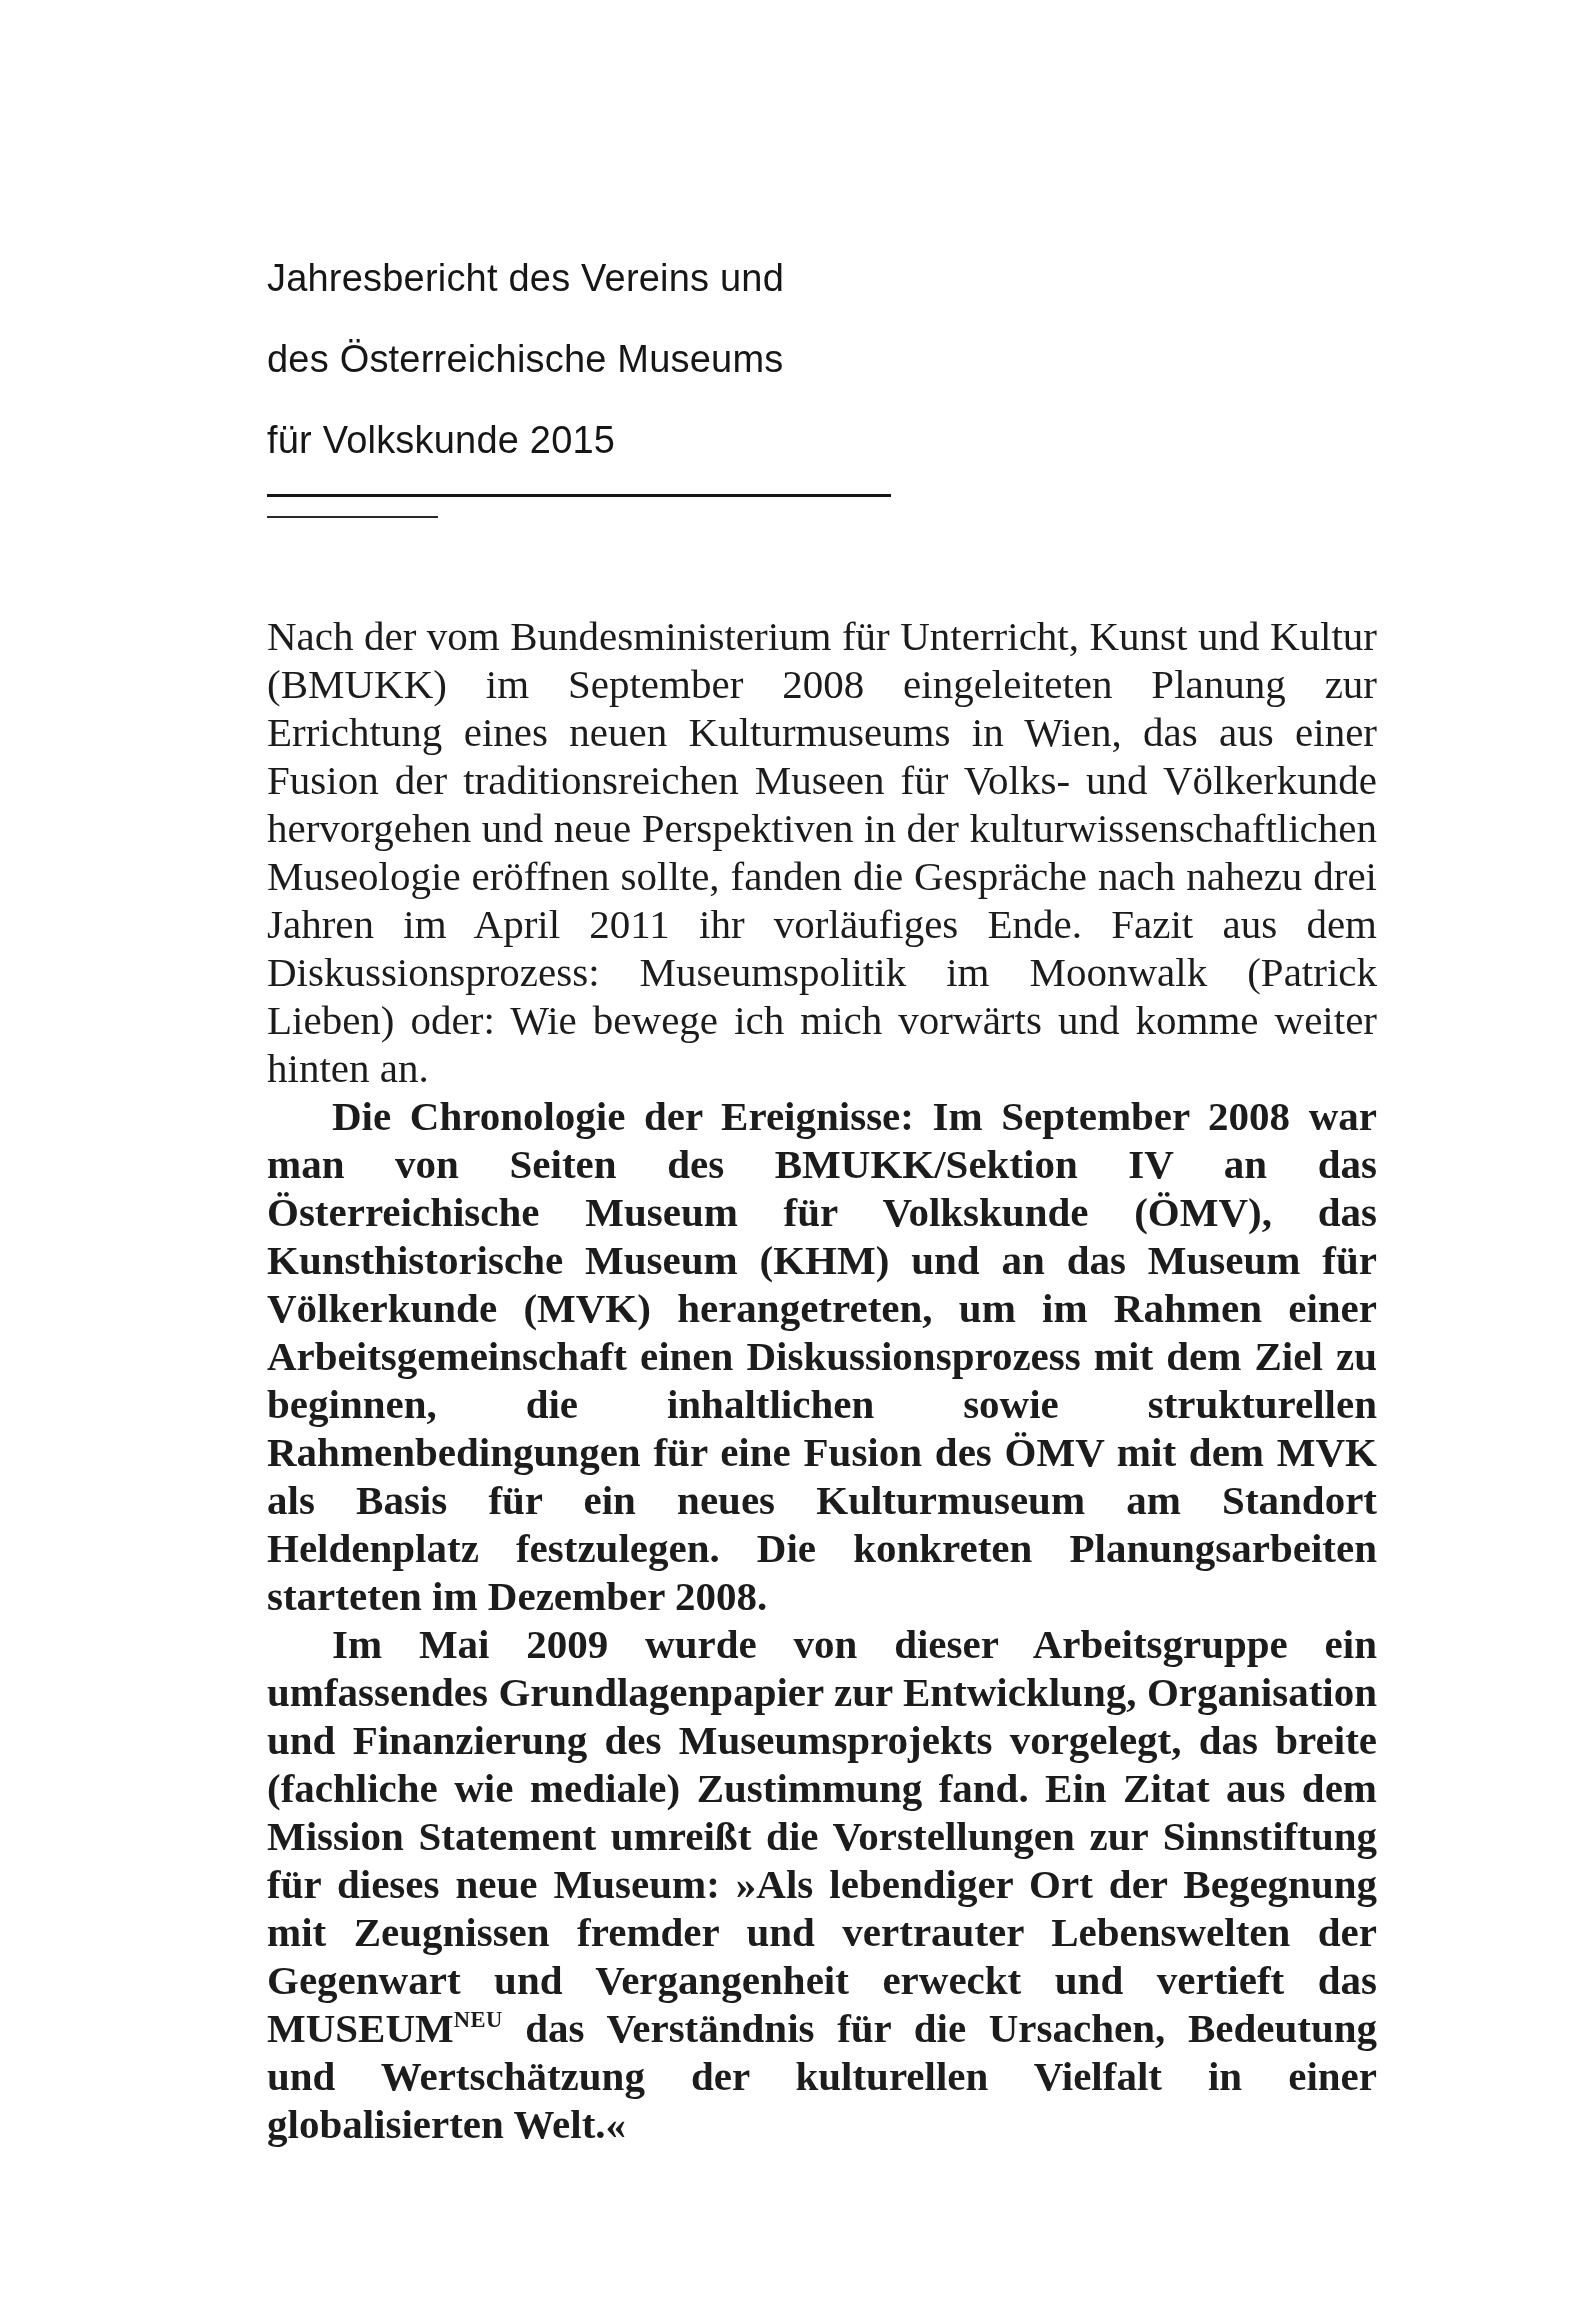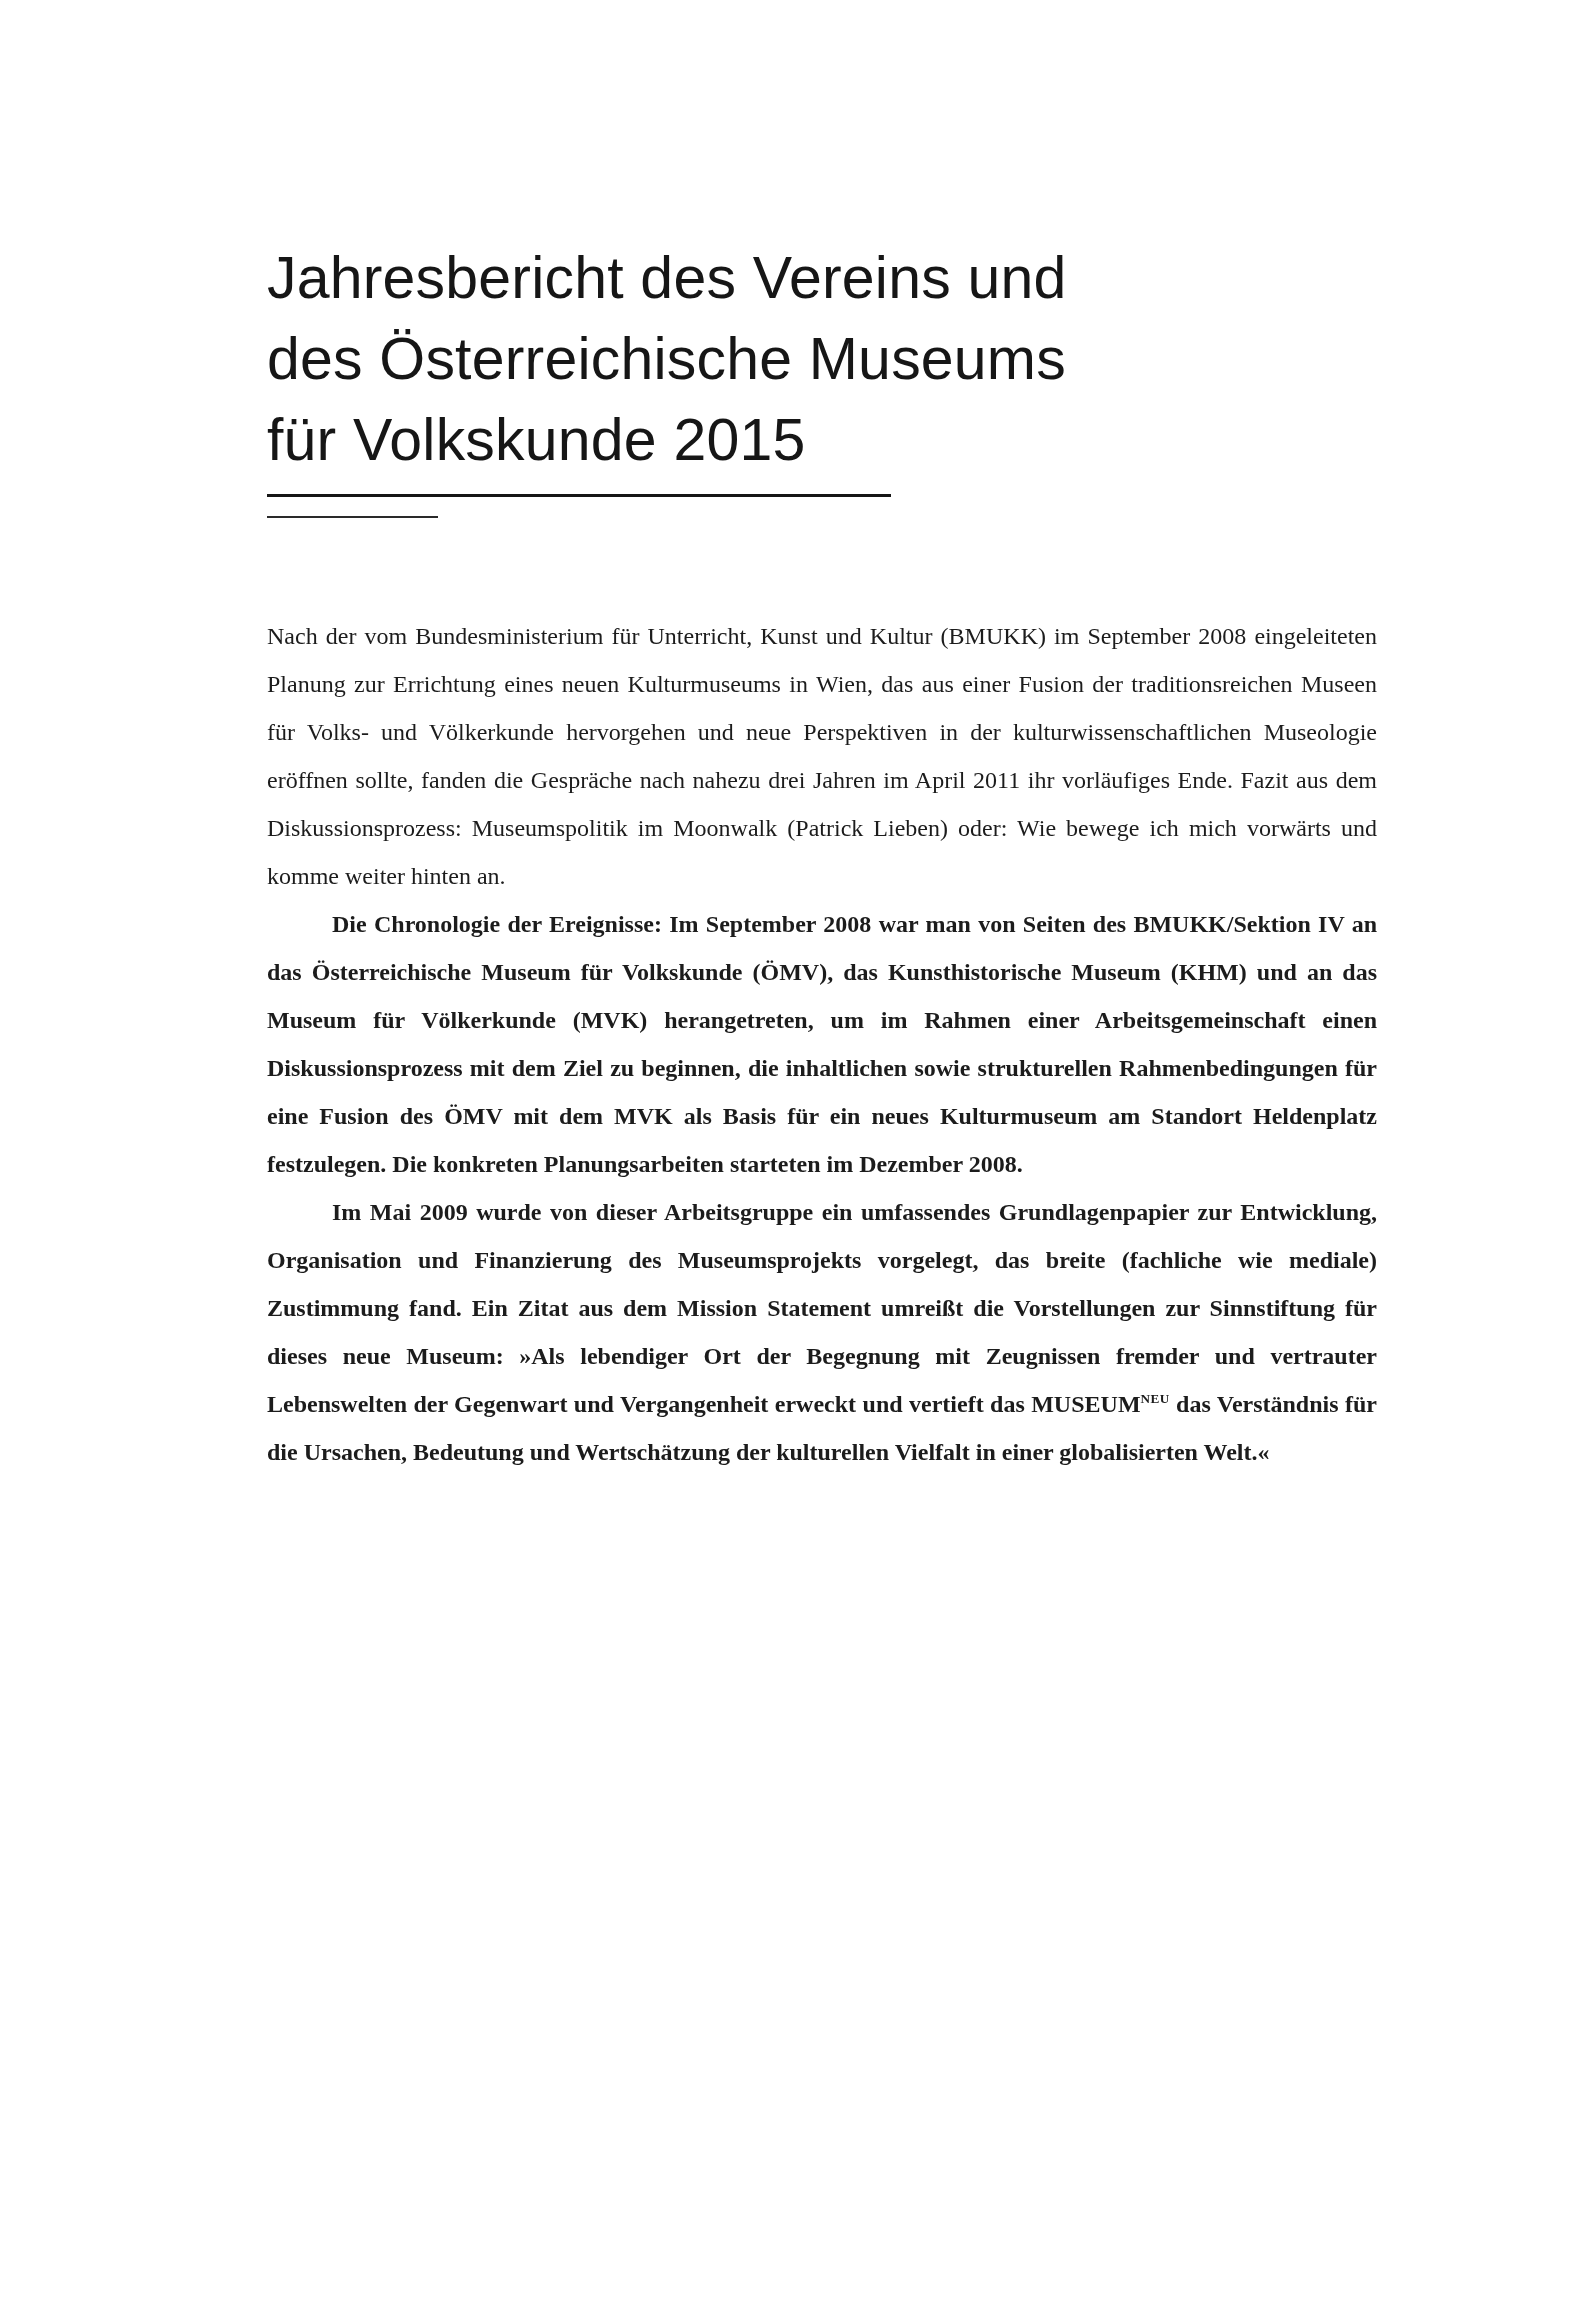--- a/index.html
+++ b/index.html
@@ -28,21 +28,21 @@
     left: 267px;
     top: 0;
     width: 1110px;
   }
 
   
   h1.doc-title {
     margin-top: 238px;
     font-family: "Liberation Sans", sans-serif;
     font-weight: 500;
-    font-size: 59px;
+    font-size: 38px;
     line-height: 81px;
     letter-spacing: 0.2px;
     color: #161616;
   }
   h1.doc-title .title-line { display: block; }
 
   .title-rule {
     margin-top: 12.8px;
     width: 624px;
     height: 3.2px;
@@ -64,21 +64,21 @@
     margin-top: 19px;
     width: 171px;
     height: 2.4px;
     background: #2a2a2a;
     border: none;
   }
 
   
   .body-text {
     margin-top: 94px;
-    font-size: 24px;
+    font-size: 41px;
     line-height: 48px;
     text-align: justify;
     color: #1c1c1c;
     hyphens: auto;
     -webkit-hyphens: auto;
     font-feature-settings: "onum" 1;
   }
 
   .body-text p { text-align: justify; }
   .body-text p + p { text-indent: 65px; font-weight: bold; }

